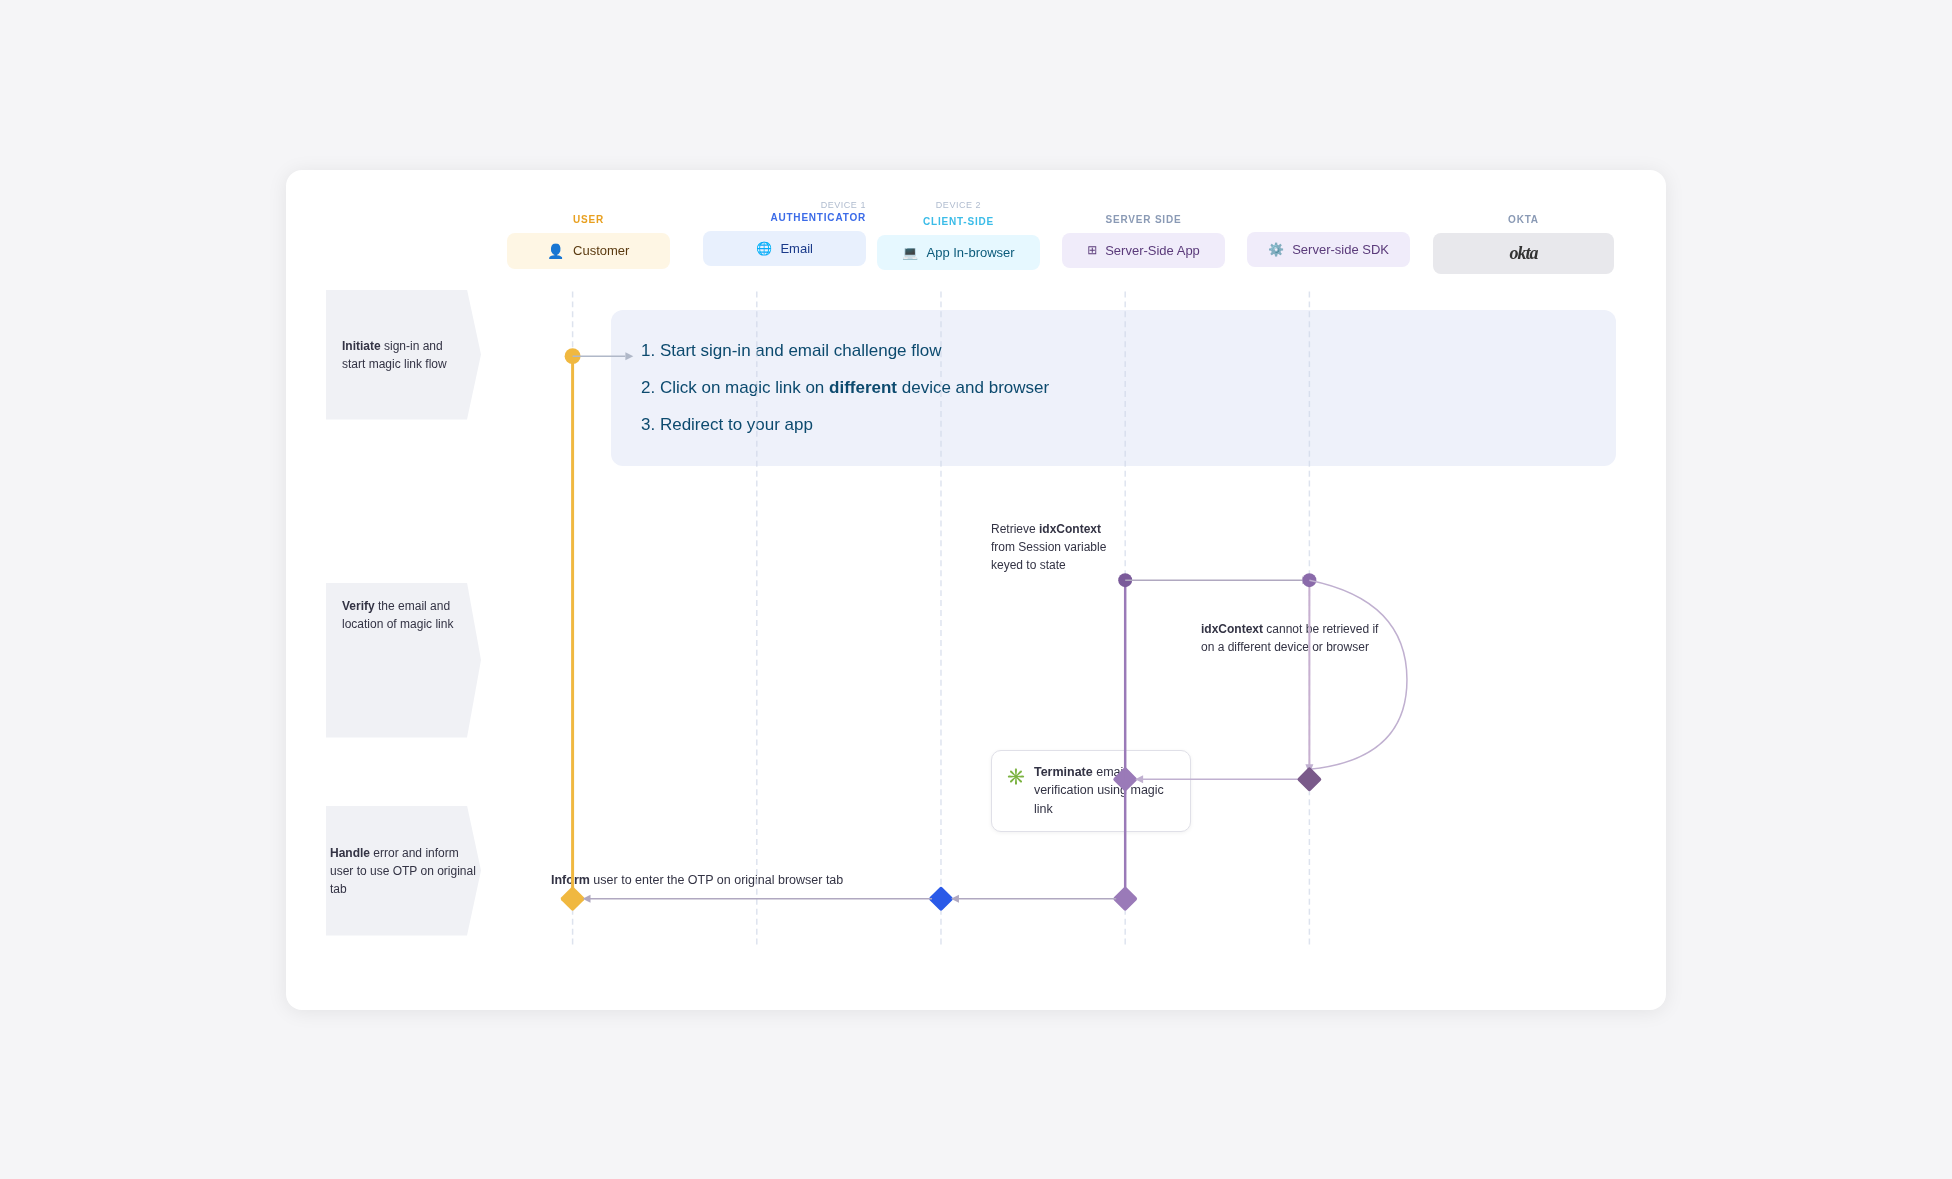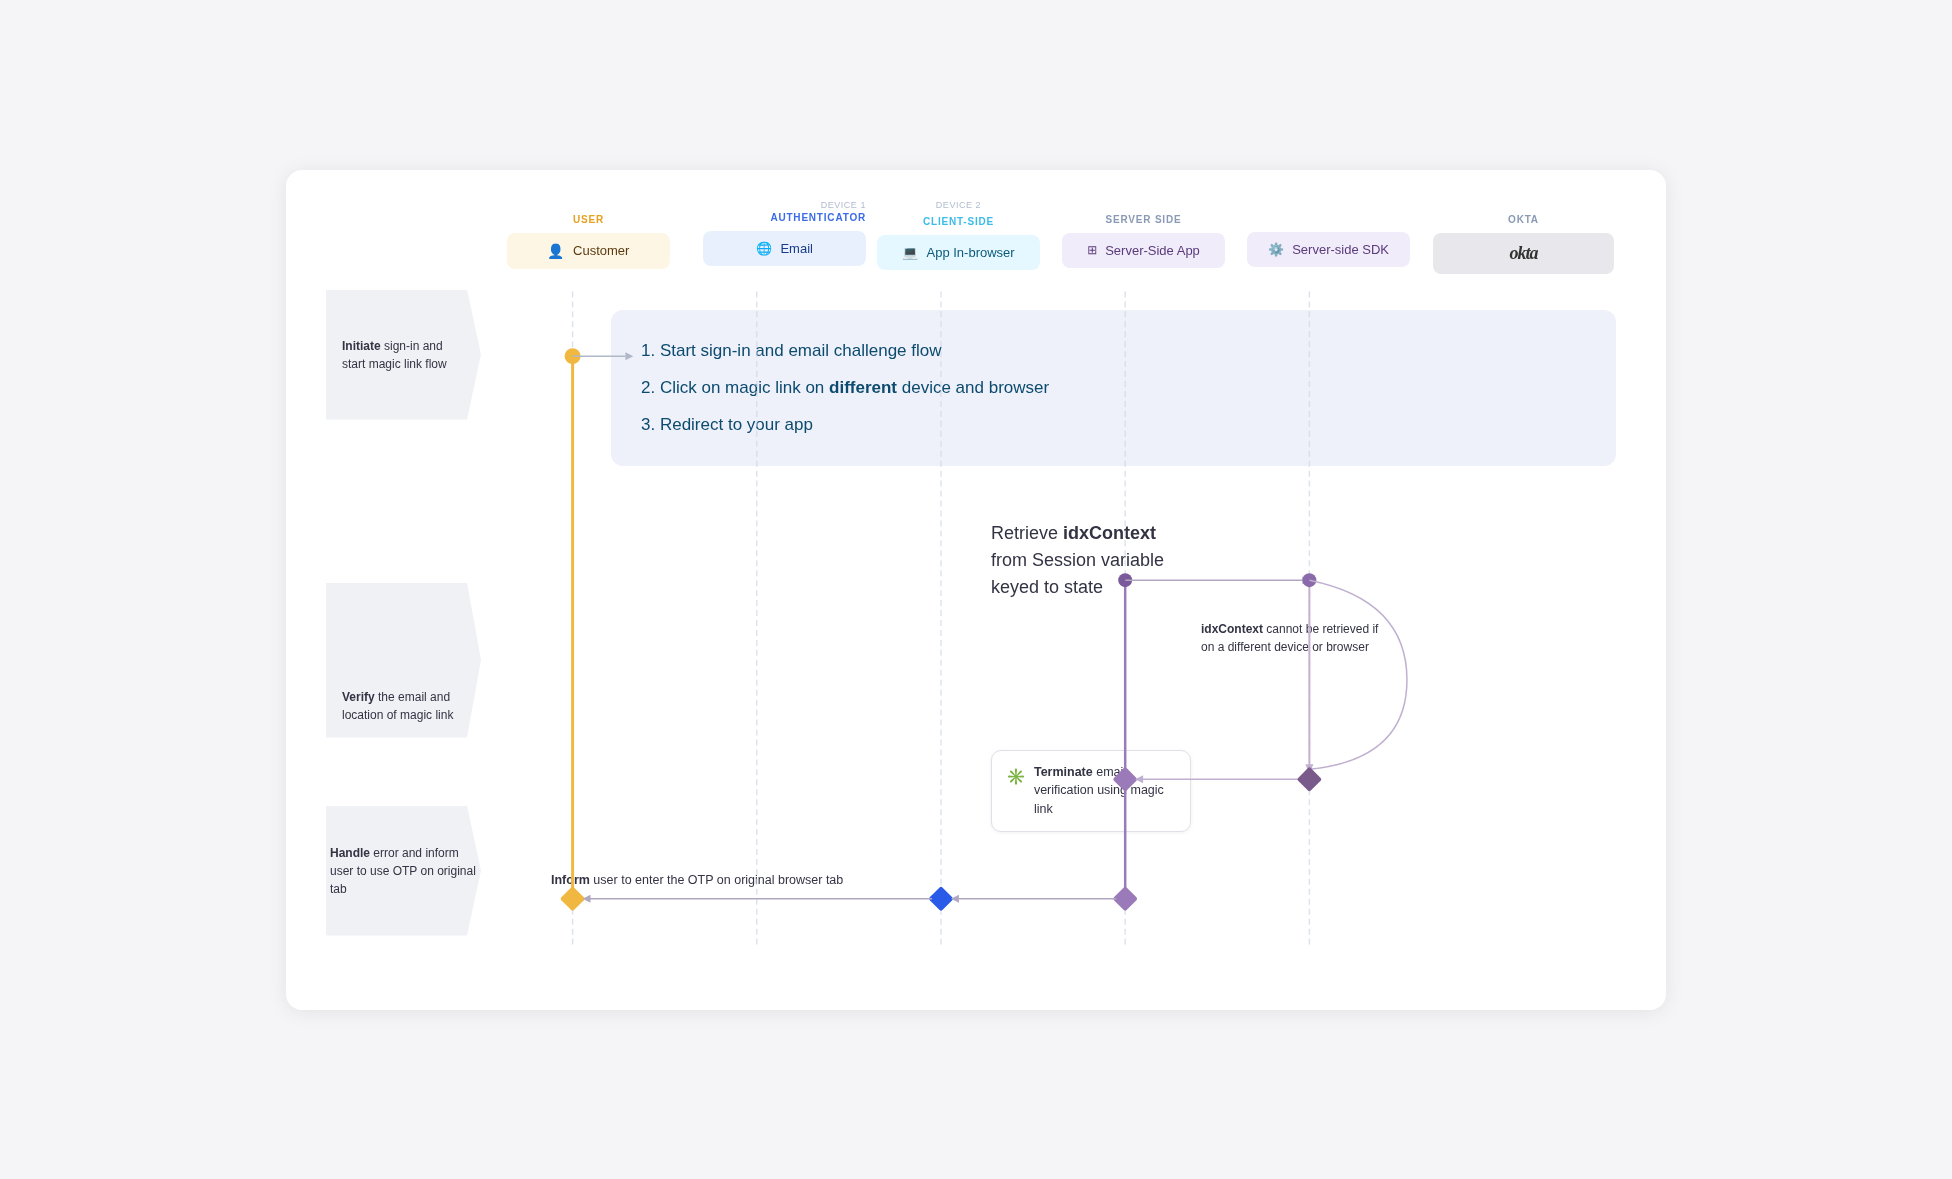--- a/index.html
+++ b/index.html
@@ -87,21 +87,21 @@
 
     <div style="width:155px; flex-shrink:0; display:flex; flex-direction:column; gap:4px;">
 
       <div style="background:#f0f1f5;padding:14px 16px;font-size:12px;color:#334;line-height:1.5;clip-path:polygon(0 0, calc(100% - 14px) 0, 100% 50%, calc(100% - 14px) 100%, 0 100%);min-height:130px;display:flex;align-items:center;">
         <div><span style="font-weight:700;">Initiate</span><span style="white-space:pre-line;"> sign-in and
 start magic link flow</span></div>
       </div>
 
       <div style="height:155px;"></div>
 
-      <div style="background:#f0f1f5;padding:14px 16px;font-size:12px;color:#334;line-height:1.5;clip-path:polygon(0 0, calc(100% - 14px) 0, 100% 50%, calc(100% - 14px) 100%, 0 100%);min-height:155px;display:flex;align-items:flex-end;">
+      <div style="background:#f0f1f5;padding:14px 16px;font-size:12px;color:#334;line-height:1.5;clip-path:polygon(0 0, calc(100% - 14px) 0, 100% 50%, calc(100% - 14px) 100%, 0 100%);min-height:155px;display:flex;align-items:flex-start;">
         <div><span style="font-weight:700;">Verify</span><span> the email and
 location of magic link</span></div>
       </div>
 
       <div style="height:60px;"></div>
 
       <div style="background:#f0f1f5;padding:14px 4px;font-size:12px;color:#334;line-height:1.5;clip-path:polygon(0 0, calc(100% - 14px) 0, 100% 50%, calc(100% - 14px) 100%, 0 100%);min-height:130px;display:flex;align-items:center;">
         <div><span style="font-weight:700;">Handle</span><span> error and
 inform user to use
 OTP on original tab</span></div>
@@ -111,21 +111,21 @@
     <div style="flex:1; position:relative; min-height:680px;">
 
       <div style="position:absolute;top:20px;left:130px;right:10px;background:#eef1fa;border-radius:12px;padding:22px 30px;font-size:17px;color:#0c4a6e;line-height:2.2;">
         <div style="display:block;">1.  Start sign-in and email challenge flow</div>
         <div style="display:block;">
           <span>2. Click on magic link on </span><strong>different</strong><span> device and browser</span>
         </div>
         <div style="display:block;">3. Redirect to your app</div>
       </div>
 
-      <div style="position:absolute;top:230px;left:510px;width:190px;font-size:18px;color:#334;line-height:1.5;">
+      <div style="position:absolute;top:230px;left:510px;width:190px;font-size:12px;color:#334;line-height:1.5;">
         <span>Retrieve </span><strong>idxContext</strong><span style="white-space:pre-line;">
 from Session variable
 keyed to state</span>
       </div>
 
       <div style="position:absolute;top:330px;left:720px;width:185px;font-size:12px;color:#334;line-height:1.5;">
         <strong>idxContext</strong><span> cannot be
 retrieved if on a different
 device or browser</span>
       </div>

